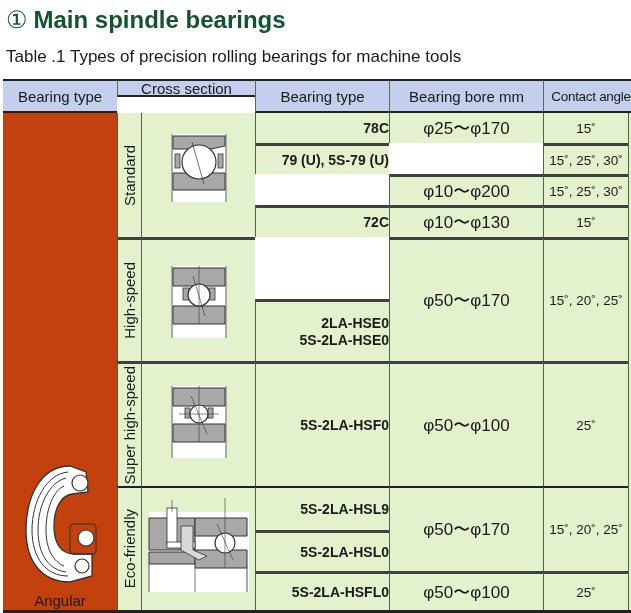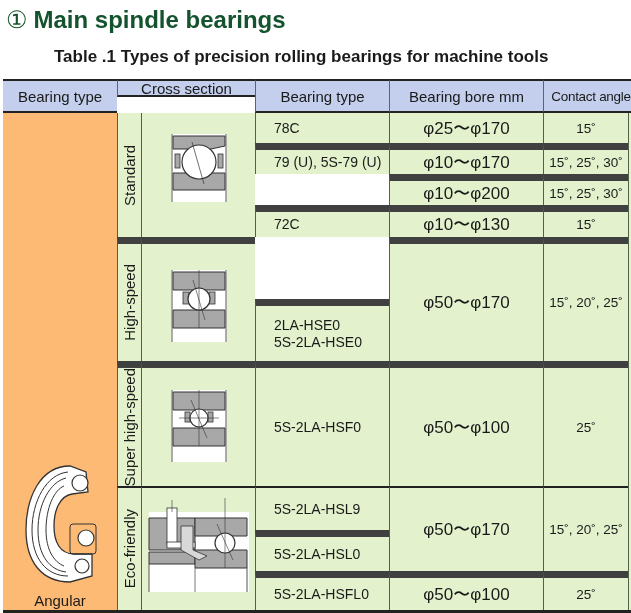--- a/index.html
+++ b/index.html
@@ -1,28 +1,28 @@
 <!DOCTYPE html>
 <html><head>
 <meta charset="utf-8">
 <style>
   html, body { margin:0; padding:0; background:#ffffff; }
   body { width:631px; height:613px; position:relative; overflow:hidden; font-family:"Liberation Sans", sans-serif; color:#1a1a1a; }
   .title { position:absolute; left:6px; top:6px; font-size:24px; font-weight:bold; color:#14532d; white-space:nowrap; }
   .title .num { font-weight:normal; margin-right:6px; }
-  .subtitle { position:absolute; left:6px; top:47px; font-size:17px; font-weight:bold; color:#1a1a1a; white-space:nowrap;margin-left:48px; }
+  .subtitle { position:absolute; left:6px; top:47px; font-size:17px; font-weight:normal; color:#1a1a1a; white-space:nowrap; }
   .tbl { position:absolute; left:3px; top:79px; width:628px; height:533px; }
   .cell { position:absolute; box-sizing:border-box; display:flex; align-items:center; justify-content:center; }
   .hdr { background:#c3cfec; border-top:2px solid #222; border-bottom:2px solid #222; font-size:15px; color:#1a1a1a; }
   .hdr.vl { border-left:1px solid #586a58; }
   .g { background:#e3f2cd; }
-  .dg { background:#fdba74; }
+  .dg { background:#c2410c; }
   .bl { border-left:1px solid #4e634a; }
-  .bt { border-top:7px solid #404040; }
-  .type { font-weight:normal; font-size:14px; justify-content:flex-start; padding-left:18px; line-height:17px; flex-direction:column; align-items:flex-start; }
+  .bt { border-top:3px solid #404040; }
+  .type { font-weight:bold; font-size:14px; justify-content:flex-start; padding-left:4px; line-height:17px; flex-direction:column; align-items:flex-end; }
   .bore { font-size:17px; }
   .angle { font-size:13.5px; white-space:nowrap; }
   .vert { writing-mode:vertical-rl; transform:rotate(180deg); font-size:15px; white-space:nowrap; }
   .bottom { position:absolute; left:0; top:531px; width:628px; height:3px; background:#222; }
   svg { display:block; }
 </style>
 </head>
 <body>
 
 <div class="title"><span class="num">①</span><span>Main spindle bearings</span></div>
@@ -127,21 +127,20 @@
 
   <div class="cell g bl type" style="left:252px;top:34px;width:134px;height:30px;justify-content:center;">
       <span>78C</span>
     </div>
   <div class="cell g bl bore" style="left:386px;top:34px;width:154px;height:30px;">φ25〜φ170</div>
   <div class="cell g bl angle" style="left:540px;top:34px;width:85px;height:30px;">15˚</div>
 
   <div class="cell g bl bt type" style="left:252px;top:64px;width:134px;height:31px;justify-content:center;">
       <span>79 (U), 5S-79 (U)</span>
     </div>
-  <div class="cell g bl bt bore" style="left:386px;top:64px;width:154px;height:31px;">φ10〜φ170</div>
   <div class="cell g bl bt angle" style="left:540px;top:64px;width:85px;height:31px;">15˚, 25˚, 30˚</div>
 
   <div class="cell g bl bt bore" style="left:386px;top:95px;width:154px;height:31px;">φ10〜φ200</div>
   <div class="cell g bl bt angle" style="left:540px;top:95px;width:85px;height:31px;">15˚, 25˚, 30˚</div>
 
   <div class="cell g bl bt type" style="left:252px;top:126px;width:134px;height:32px;justify-content:center;">
       <span>72C</span>
     </div>
   <div class="cell g bl bt bore" style="left:386px;top:126px;width:154px;height:32px;">φ10〜φ130</div>
   <div class="cell g bl bt angle" style="left:540px;top:126px;width:85px;height:32px;">15˚</div>

